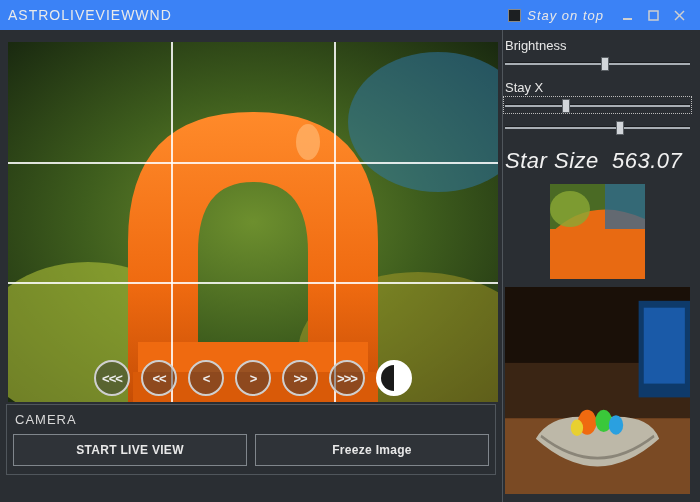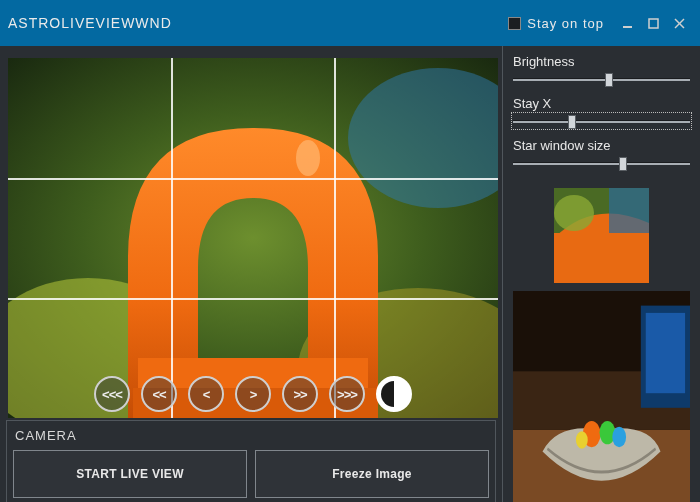--- a/index.html
+++ b/index.html
@@ -4,30 +4,30 @@
 <style>
   * { box-sizing: border-box; margin: 0; padding: 0; }
   body {
     width: 700px; height: 502px;
     background: #2a2e33;
     font-family: "Segoe UI", Arial, sans-serif;
     color: #e8e8e8;
     overflow: hidden;
   }
   .titlebar {
-    height: 46px;
-    background: #0369a1;
+    height: 30px;
+    background: #3b82f6;
     display: flex;
     align-items: center;
     padding: 0 8px;
     font-size: 14px;
     letter-spacing: 1px;
   }
   .titlebar .title { flex: 1; color: #eaeaea; font-weight: 300; }
-  .titlebar .stay-wrap { display: flex; align-items: center; gap: 6px; margin-right: 10px; font-size: 13px; }
+  .titlebar .stay-wrap { display: flex; align-items: center; gap: 6px; margin-right: 10px; font-size: 13px; font-style: italic; }
   .titlebar .chk {
     width: 13px; height: 13px;
     border: 1px solid #888; background: #1c1f22;
   }
   .titlebar .winbtn {
     width: 26px; height: 22px;
     display: flex; align-items: center; justify-content: center;
     color: #cfcfcf; font-size: 14px;
     cursor: pointer;
   }
@@ -88,30 +88,30 @@
     padding: 3px 0 7px 2px;
   }
   .btn-row { display: flex; gap: 8px; }
   .action-btn {
     flex: 1;
     border: 1px solid #80868c;
     background: #2f3338;
     color: #e8e8e8;
     font-size: 12px;
     font-weight: bold;
-    padding: 16px 4px;
+    padding: 8px 4px;
     text-align: center;
     cursor: pointer;
     letter-spacing: 0.3px;
   }
   .action-btn.freeze { font-weight: bold; }
   .right {
     flex: 1;
     border-left: 1px solid #50565c;
-    padding: 6px 10px 8px 10px;
+    padding: 6px 10px 8px 2px;
     display: flex; flex-direction: column;
   }
   .slider-label { font-size: 13px; margin-top: 2px; margin-bottom: 3px; }
   .slider {
     position: relative;
     height: 14px;
     margin-bottom: 8px;
   }
   .slider .track {
     position: absolute; left: 0; right: 0; top: 6px; height: 3px;
@@ -230,26 +230,28 @@
       <div class="track"></div>
         <div class="thumb" style="left:52%"></div>
     </div>
 
     <div class="slider-label">Stay X</div>
     <div class="slider focused">
       <div class="track"></div>
         <div class="thumb" style="left:31%"></div>
     </div>
 
-    <div class="slider-label">Star window size</div>
     <div class="slider">
       <div class="track"></div>
         <div class="thumb" style="left:60%"></div>
     </div>
 
+    <div class="star-size">
+      <span>Star Size</span>&nbsp;&nbsp;<span>563.07</span>
+    </div>
 
     <div class="thumb-preview">
       <svg viewBox="0 0 95 95" preserveAspectRatio="none">
         <rect width="95" height="95" fill="#4a6a24"></rect>
         <rect x="0" y="45" width="95" height="50" fill="#e86a12"></rect>
         <path d="M0,50 Q40,10 95,35 L95,95 L0,95 Z" fill="#e86a12"></path>
         <rect x="55" y="0" width="40" height="45" fill="#2b6a9a" opacity="0.7"></rect>
         <ellipse cx="20" cy="25" rx="20" ry="18" fill="#8aa834" opacity="0.8"></ellipse>
       </svg>
     </div>

